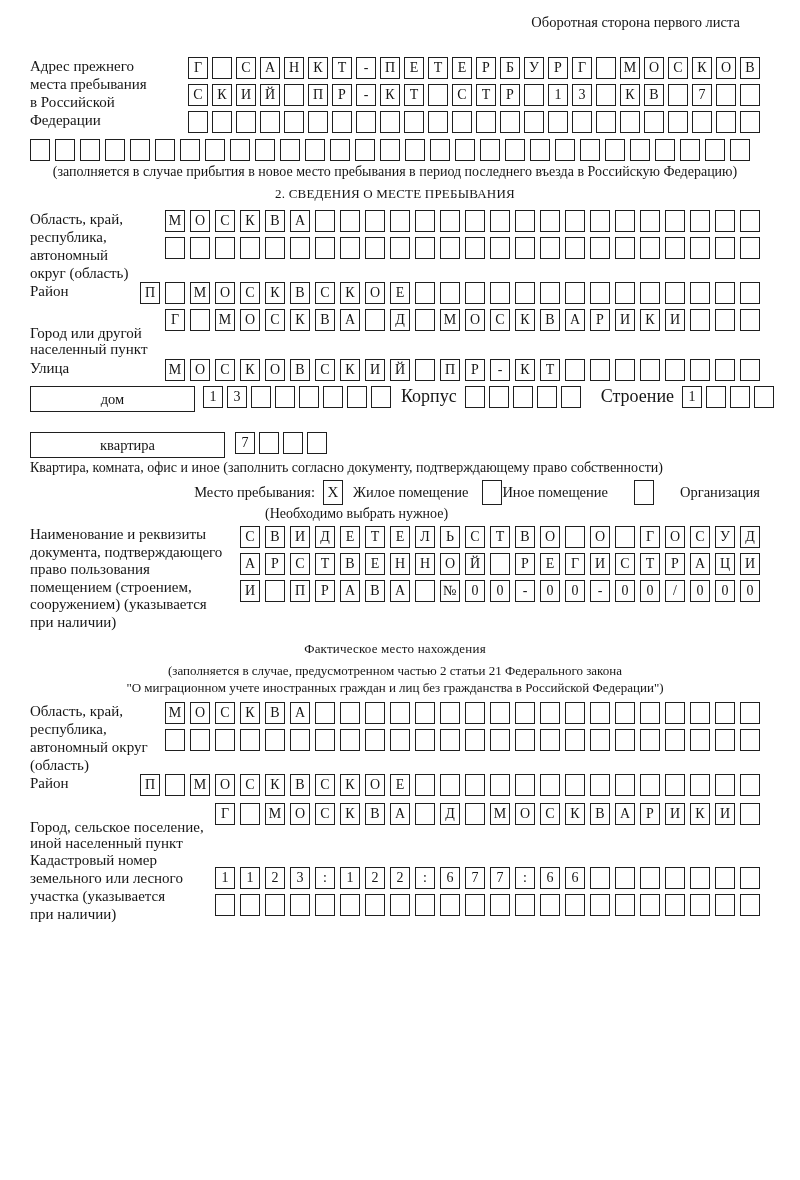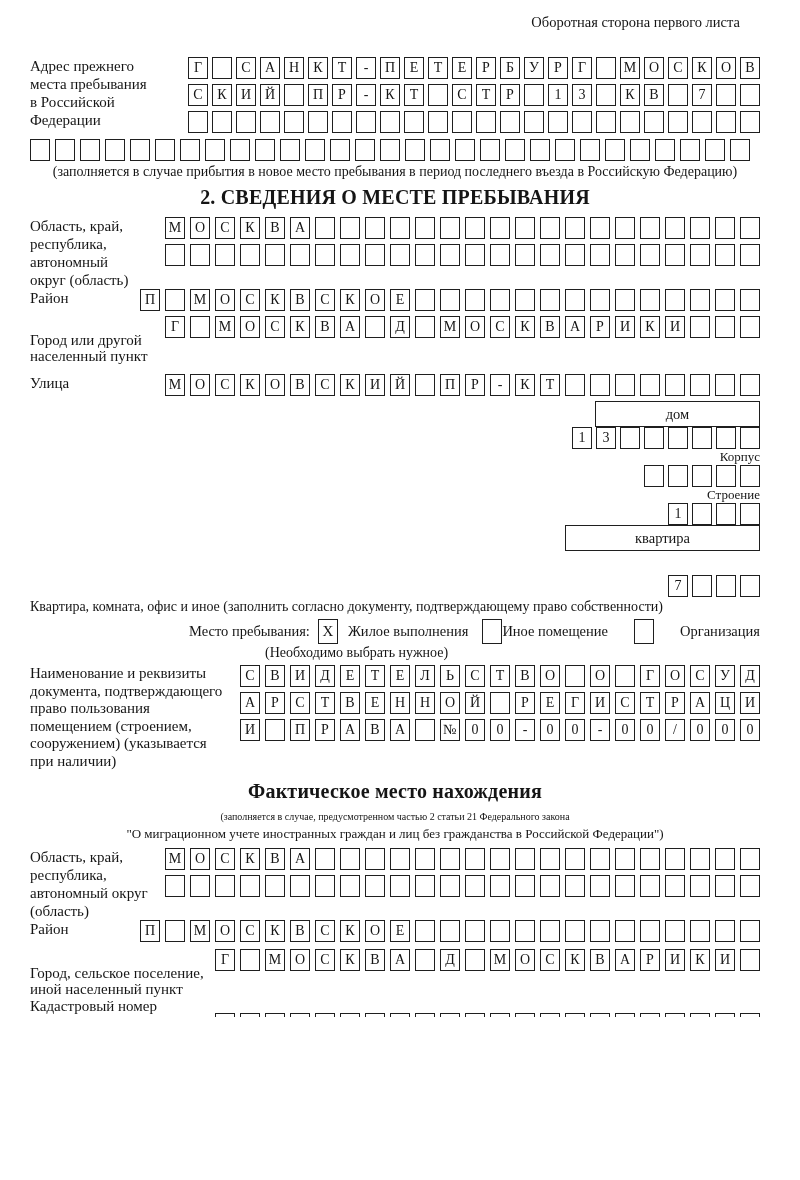--- a/index.html
+++ b/index.html
@@ -15,46 +15,46 @@
   .rows{display:flex;flex-direction:column;gap:5px;margin-left:auto;align-items:flex-end;}
   .cellrow{display:flex;gap:4px;flex:none;}
   .cellrow.g5{gap:5px;}
   .cell{
     flex:none;box-sizing:border-box;width:20px;height:22px;
     border:1.6px solid #1f1f1f;display:inline-flex;align-items:center;justify-content:center;
     font-size:14px;line-height:1;background:#fff;
   }
   .note{font-size:14px;line-height:14px;}
   .center{text-align:center;}
-  .sec-title{font-weight:bold;font-size:20px;text-align:center;letter-spacing:.2px;}
+  .sec-title{font-weight:normal;font-size:13px;text-align:center;letter-spacing:.2px;}
   .labelbox{
     box-sizing:border-box;border:1.6px solid #1f1f1f;height:26px;flex:none;
     display:flex;align-items:center;justify-content:center;font-size:14.5px;background:#fff;
   }
-  .inlrow{display:flex;align-items:flex-end;flex-direction:column;}
-  .inl{font-size:13px;flex:none;}
+  .inlrow{display:flex;align-items:flex-start;}
+  .inl{font-size:18px;flex:none;}
   .chk{
     flex:none;box-sizing:border-box;width:20px;height:25px;border:1.6px solid #1f1f1f;
     display:inline-flex;align-items:center;justify-content:center;font-size:15px;background:#fff;
   }
   .stayrow{display:flex;align-items:center;font-size:14.5px;}
   .stampwrap{margin-top:6px;}
   .stampbox{box-sizing:border-box;width:359px;height:176px;border:1.8px solid #1f1f1f;margin-left:auto;margin-right:8px;background:#fff;}
   .stampcaption{width:360px;margin-left:auto;margin-right:40px;text-align:center;font-size:13.5px;line-height:17px;white-space:pre-line;margin-top:6px;}
   
   .m-prev{margin-top:26px;}
   .m-fullrow{margin-top:6px;}
   .m-note1{margin-top:4px;}
   .m-sec2{margin-top:7px;}
   .m-region{margin-top:8px;}
   .m-city{margin-top:5px;}
-  .m-street{margin-top:10px;}
+  .m-street{margin-top:2px;}
   .m-house{margin-top:5px;}
   .m-hnote{margin-top:3px;}
-  .m-apt{margin-top:0;gap:24px;}
+  .m-apt{margin-top:20px;}
   .m-anote{margin-top:3px;}
   .m-stay{margin-top:5px;justify-content:flex-end;}
   .m-choose{margin-top:2px;margin-left:235px;}
   .m-doc{margin-top:5px;}
   .m-title2{margin-top:10px;}
   .m-n1{margin-top:6px;}
   .m-n2{margin-top:2px;}
   .m-region2{margin-top:7px;}
   .m-city2{margin-top:7px;}
   .cad-rows{margin-top:16px;}
@@ -383,21 +383,21 @@
         <span class="cell"></span>
         <span class="cell"></span>
         <span class="cell"></span>
       </div>
   </div>
   <div class="note m-anote">Квартира, комната, офис и иное (заполнить согласно документу, подтверждающему право собственности)</div>
 
   <div class="stayrow m-stay">
     <span>Место пребывания:</span>
     <span class="chk" style="margin-left:8px;">X</span>
-    <span style="margin-left:10px;">Жилое выполнения</span>
+    <span style="margin-left:10px;">Жилое помещение</span>
     <span class="chk" style="margin-left:14px;"></span>
     <span style="margin-left:0;">Иное помещение</span>
     <span class="chk" style="margin-left:26px;"></span>
     <span style="margin-left:26px;">Организация</span>
   </div>
   <div class="note m-choose">(Необходимо выбрать нужное)</div>
 
   <div class="field m-doc">
     <div class="label doc-label">Наименование и реквизиты
 документа, подтверждающего
@@ -472,21 +472,21 @@
           <span class="cell">0</span>
           <span class="cell">/</span>
           <span class="cell">0</span>
           <span class="cell">0</span>
           <span class="cell">0</span>
         </div>
     </div>
   </div>
 
   <div class="sec-title m-title2">Фактическое место нахождения</div>
-  <div class="note center m-n1" style="font-size:10px;line-height:15px;">(заполняется в случае, предусмотренном частью 2 статьи 21 Федерального закона</div>
+  <div class="note center m-n1" style="font-size:13px;line-height:15px;">(заполняется в случае, предусмотренном частью 2 статьи 21 Федерального закона</div>
   <div class="note center m-n2" style="font-size:13px;line-height:15px;">"О миграционном учете иностранных граждан и лиц без гражданства в Российской Федерации")</div>
 
   <div class="field m-region2">
     <div class="label">Область, край,
 республика,
 автономный округ
 (область)</div>
     <div class="rows">
       <div class="cellrow g5">
           <span class="cell">М</span>

